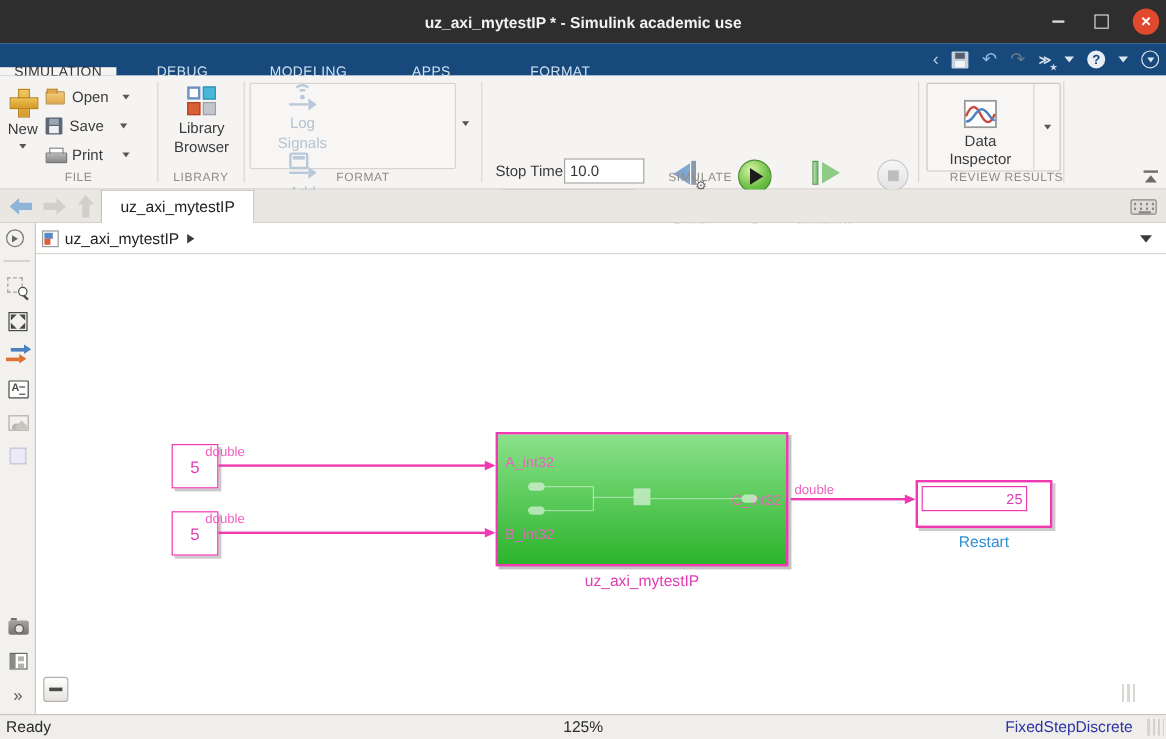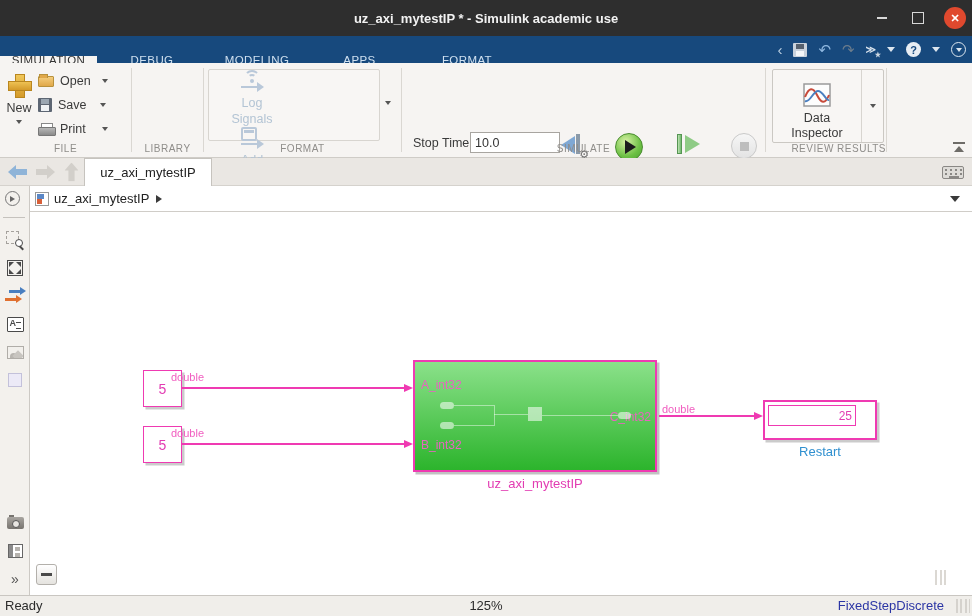--- a/index.html
+++ b/index.html
@@ -77,21 +77,21 @@
   .icon-logsig .tr { position:absolute; left:18px; top:12px; width:0; height:0; border-left:7px solid #b9c8d9; border-top:5px solid transparent; border-bottom:5px solid transparent; }
   .icon-addviewer { position:relative; width:26px; height:22px; }
   .icon-addviewer .win { position:absolute; left:2px; top:0; width:16px; height:14px; border:2px solid #b9c8d9; border-radius:2px; }
   .icon-addviewer .bar { position:absolute; left:5px; top:3px; width:10px; height:3px; background:#b9c8d9; }
   .icon-addviewer .ln { position:absolute; left:2px; top:16px; width:16px; height:2px; background:#b9c8d9; }
   .icon-addviewer .tr { position:absolute; left:18px; top:12px; width:0; height:0; border-left:7px solid #b9c8d9; border-top:5px solid transparent; border-bottom:5px solid transparent; }
   .galdrop { position:absolute; left:385px; top:38px; }
 
   
   .stoptime-lbl { position:absolute; left:413px; top:73px; }
-  .stoptime-input { position:absolute; left:470px; top:69px; width:90px; height:21px; border:1px solid #a8a5a0; background:#fff; font-size:12.5px; padding:0 4px; font-family:"Liberation Sans",sans-serif; color:#333; }
+  .stoptime-input { position:absolute; left:470px; top:69px; width:67px; height:21px; border:1px solid #a8a5a0; background:#fff; font-size:12.5px; padding:0 4px; font-family:"Liberation Sans",sans-serif; color:#333; }
   .combo { position:absolute; left:410px; top:95px; width:127px; height:22px; border:1px solid #a8a5a0; border-radius:10px; background:#fdfdfd; display:flex; align-items:center; padding:0 8px; justify-content:space-between; }
   .fastrestart { position:absolute; left:410px; top:121px; height:18px; display:flex; align-items:center; gap:6px; }
   .icon-fastrestart { position:relative; width:16px; height:13px; }
   .icon-fastrestart::before { content:""; position:absolute; left:0; top:3px; width:8px; height:8px; background:#4aa84a; border:1px solid #2e7a2e; }
   .icon-fastrestart::after { content:"⟳"; position:absolute; left:5px; top:-3px; color:#3a6fb0; font-size:12px; font-weight:bold; }
   .simbtn { position:absolute; top:70px; width:56px; display:flex; flex-direction:column; align-items:center; gap:5px; }
   .simbtn .lbl { font-size:12.5px; color:#3a3a3a; text-align:center; line-height:1.25; }
   .simbtn .lbl.dis { color:#bcbab7; }
   .icon-stepback { position:relative; width:28px; height:26px; }
   .icon-stepback .t { position:absolute; left:0; top:3px; width:0; height:0; border-right:14px solid #7fa8d4; border-top:9px solid transparent; border-bottom:9px solid transparent; }
@@ -248,20 +248,29 @@
       <span class="smalldrop"></span>
     </div>
     <div class="filerow" style="top:57px;">
       <span class="icon-printer"></span>
       <span class="rlabel" style="width:36px;">Print</span>
       <span class="smalldrop"></span>
     </div>
     <div class="seclabel" style="left:0; width:131px;">FILE</div>
     <div class="rdivider" style="left:131px;"></div>
 
+    <div class="libbtn">
+      <span class="icon-lib">
+          <span></span>
+          <span></span>
+          <span></span>
+          <span></span>
+        </span>
+      <span class="rlabel centerlbl" style="width:56px;">Library Browser</span>
+    </div>
     <div class="seclabel" style="left:132px; width:71px;">LIBRARY</div>
     <div class="rdivider" style="left:203px;"></div>
 
     <div class="gallery">
       <div class="galbtn">
         <span class="icon-logsig">
             <i class="a1"></i>
             <i class="a2"></i>
             <i class="dot"></i>
             <i class="ln"></i>

